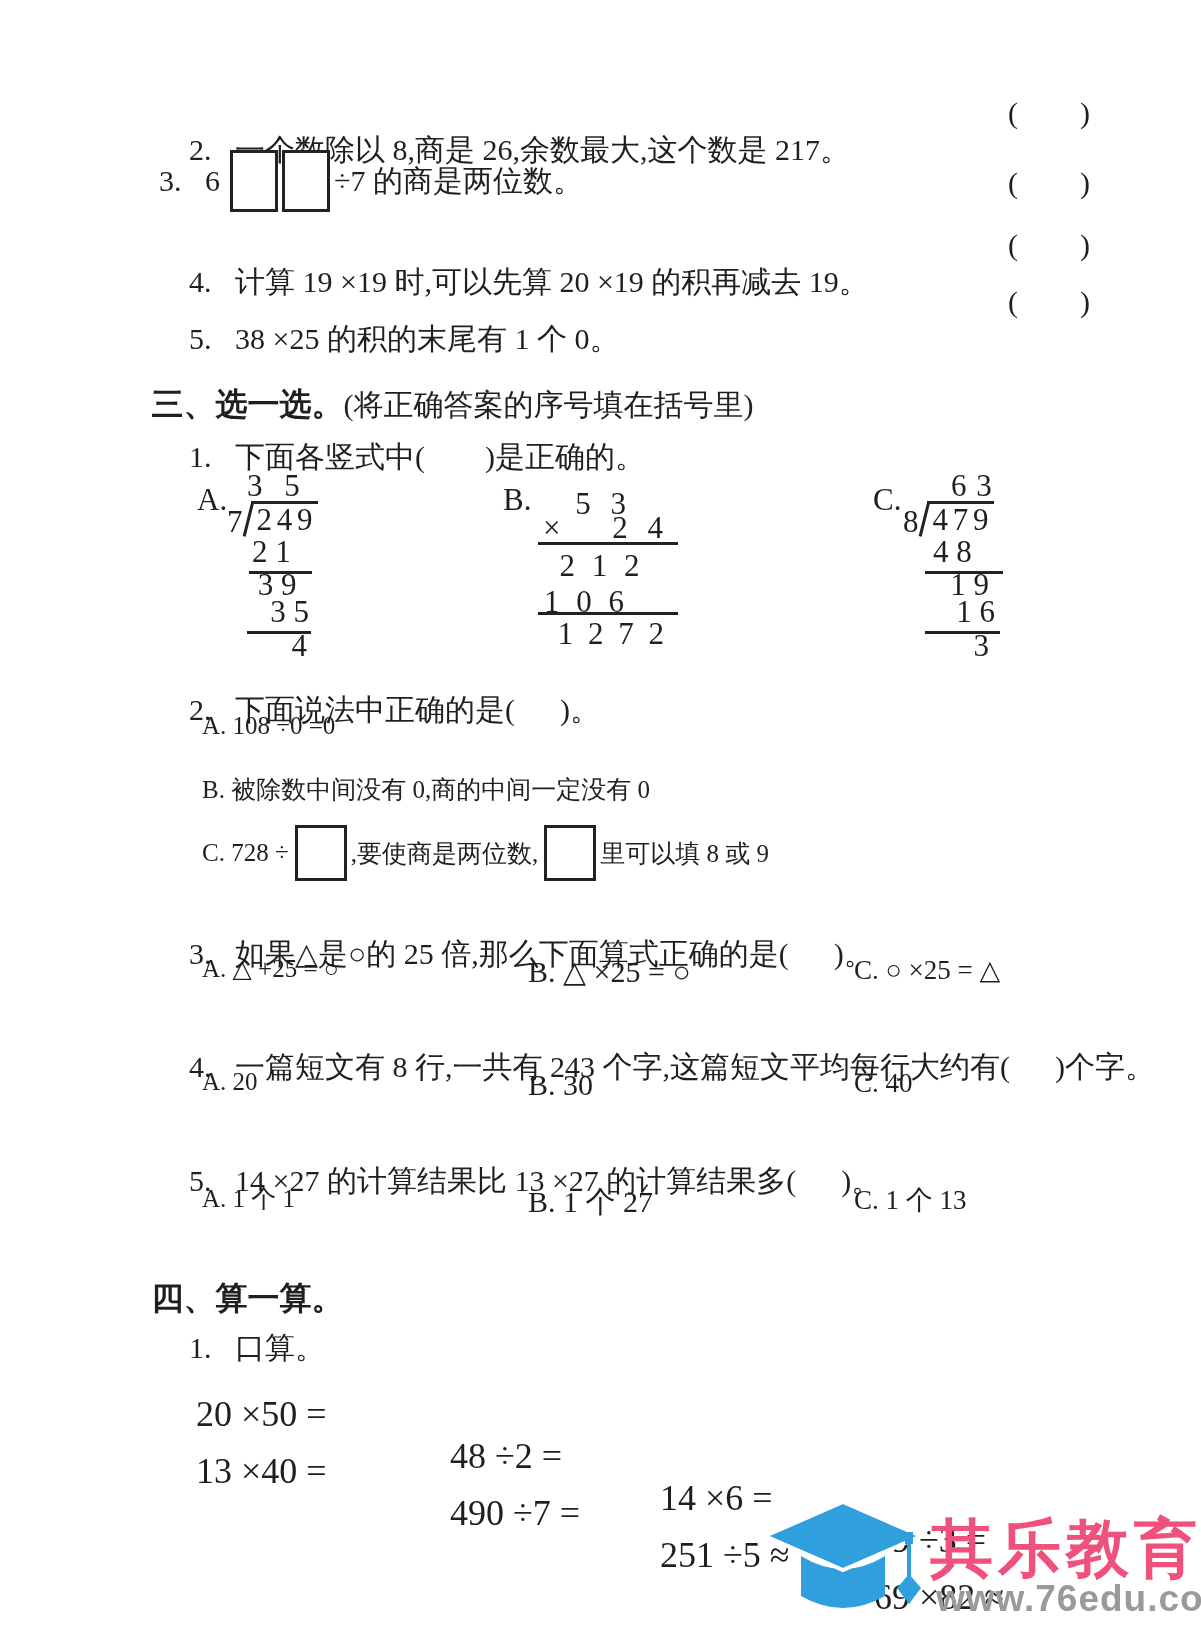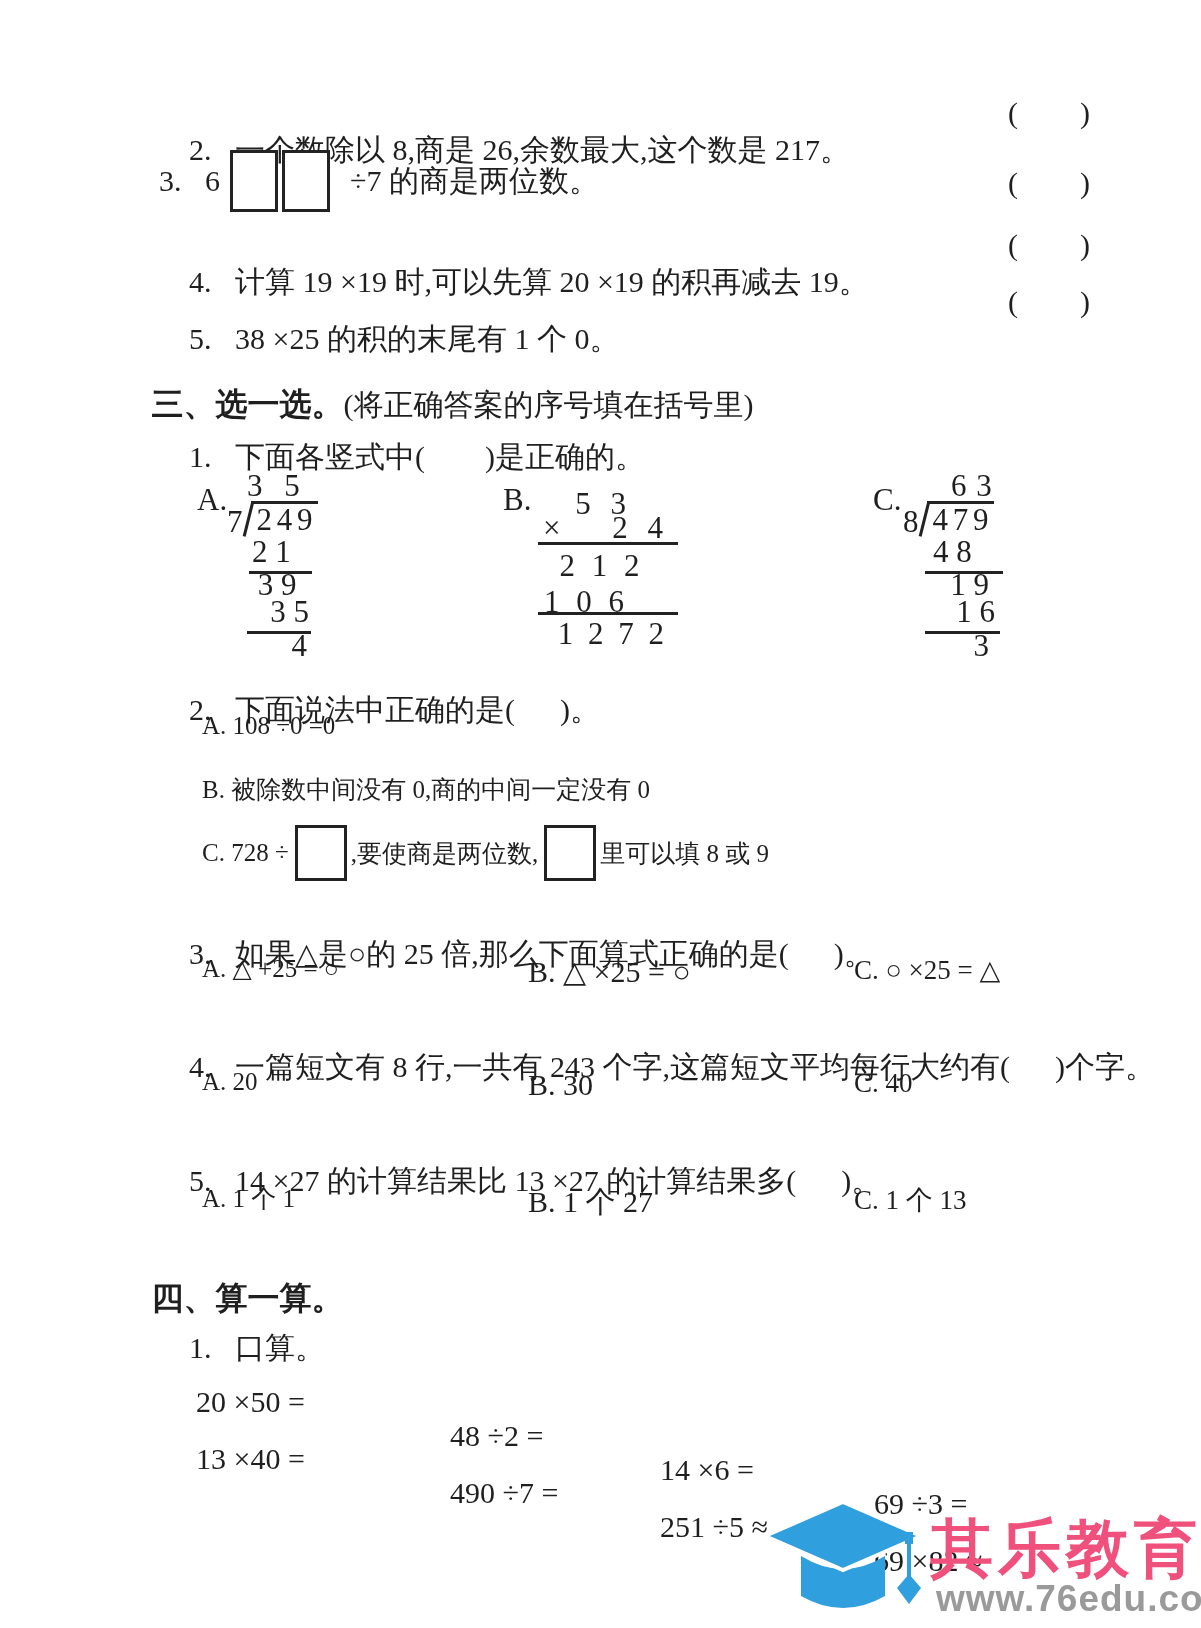--- a/index.html
+++ b/index.html
@@ -14,21 +14,21 @@
     font-family:"Liberation Sans","DejaVu Sans",sans-serif; white-space:pre;}
   .heading .note{font-weight:normal; font-family:"Liberation Serif","DejaVu Serif",serif; font-size:30px;}
   .bracket{position:absolute; left:1008px; width:82px; display:flex;
     justify-content:space-between; font-size:30px;}
   .opt-a{position:absolute; left:202px; font-size:25px; white-space:pre;}
   .opt-b{position:absolute; left:528px; font-size:30px; white-space:pre;}
   .opt-c{position:absolute; left:854px; font-size:27px; white-space:pre;}
   .flexrow{display:flex; align-items:center;}
   .fillbox{display:inline-block; width:42px; height:56px; border:3px solid #222; background:#fff; flex:none;}
   .fillbox.small{width:46px; height:50px;}
-  .gap8{margin-left:20px;} .gap4{margin-left:4px;} .gap10{margin-left:10px;} .gap6{margin-left:6px;}
+  .gap8{margin-left:4px;} .gap4{margin-left:4px;} .gap10{margin-left:10px;} .gap6{margin-left:6px;}
 
   
   .longdiv,.mul{position:absolute; top:470px; font-size:31px; line-height:1; white-space:pre;}
   .ld-label,.mul-label{position:absolute; left:0; top:14px;}
   .ld-quot{position:absolute; top:0;}
   .ld-body{position:absolute; display:flex; align-items:flex-start;}
   .ld-divisor{padding-top:5px;}
   .ld-slash{width:3px; height:36px; background:#222; transform:rotate(14deg); margin:0 1px 0 4px; flex:none;}
   .ld-dividend{border-top:3px solid #222; padding:0 5px 0 6px; word-spacing:-3px;}
   .ld-step{position:absolute;}
@@ -53,21 +53,21 @@
   .mul{left:503px; width:185px; height:195px;}
   .mul-r1{position:absolute; left:35px; top:18px; width:125px; text-align:center; word-spacing:12px;}
   .mul-r2{position:absolute; left:40px; top:42px; width:120px; display:flex; justify-content:space-between; word-spacing:12px;}
   .mul-line{position:absolute; left:35px; width:140px; border-top:3px solid #222;}
   .mul-line1{top:72px;} .mul-line2{top:142px;}
   .mul-r3{position:absolute; left:35px; top:80px; width:123px; text-align:center; word-spacing:9px;}
   .mul-r4{position:absolute; left:41px; top:116px; width:120px; word-spacing:9px;}
   .mul-r5{position:absolute; left:35px; top:148px; width:126px; text-align:right; word-spacing:7px;}
 
   
-  .mm{position:absolute; left:0; width:1201px; font-size:30px; white-space:pre;}
+  .mm{position:absolute; left:0; width:1201px; font-size:36px; white-space:pre;}
   .mm span{position:absolute;}
   .mm .c1{left:196px;} .mm .c2{left:450px;} .mm .c3{left:660px;} .mm .c4{left:874px;}
 
   
   .logo-cap{position:absolute; left:763px; top:1500px; width:162px; height:128px;}
   .logo-brand{position:absolute; left:930px; top:1506px; font-size:63px; font-weight:bold;
     font-family:"Liberation Sans","DejaVu Sans",sans-serif; color:#f0517c; letter-spacing:5px; white-space:pre;}
   .logo-site{position:absolute; left:936px; top:1578px; font-size:37px; font-weight:bold;
     font-family:"Liberation Sans","DejaVu Sans",sans-serif; color:#9a9a9a; letter-spacing:1px; white-space:pre;}
 </style>

